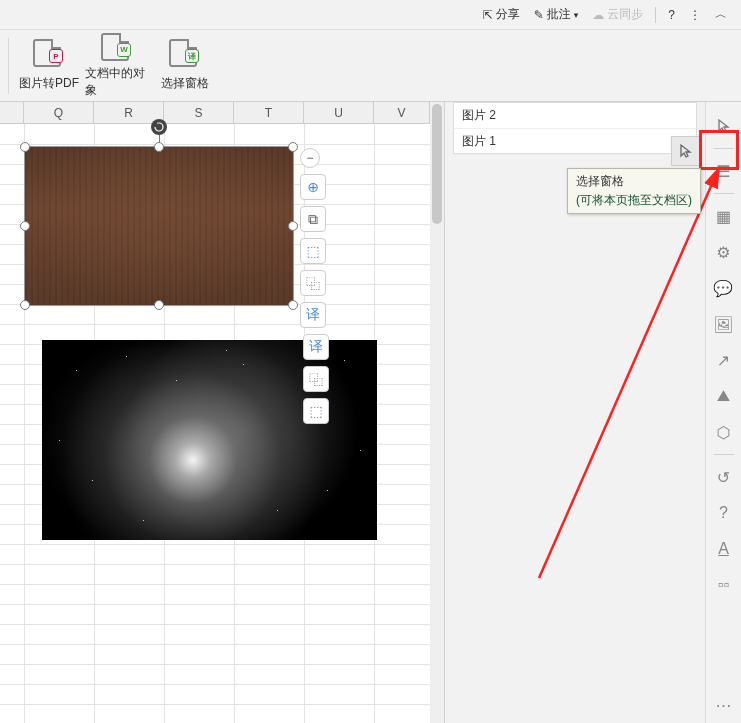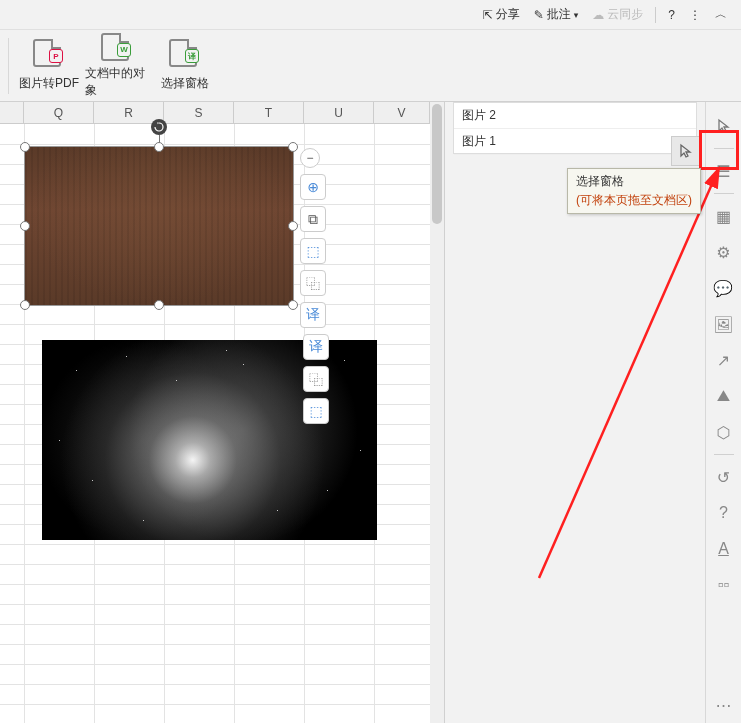--- a/index.html
+++ b/index.html
@@ -51,21 +51,21 @@
 .panel-sub{padding:6px 10px;font-size:13px;color:#2ba82b;}
 .panel-list{background:#fff;margin:0 8px;border:1px solid #ddd;flex:1;max-height:52px;}
 .panel-item{padding:4px 8px;font-size:12px;border-bottom:1px solid #eee;cursor:pointer;}
 .side-rail{width:36px;background:#f2f2f2;border-left:1px solid #d8d8d8;display:flex;flex-direction:column;align-items:center;padding-top:6px;gap:0;}
 .rail-btn{width:28px;height:28px;display:flex;align-items:center;justify-content:center;cursor:pointer;color:#888;margin:4px 0;border-radius:3px;}
 .rail-sep{width:20px;height:1px;background:#d0d0d0;margin:4px 0;}
 .highlight-box{position:absolute;right:2px;top:130px;width:40px;height:40px;border:3px solid #ff2020;z-index:20;pointer-events:none;}
 .arrow-svg{position:absolute;right:2px;top:148px;width:280px;height:440px;z-index:15;pointer-events:none;}
 .tooltip{position:absolute;right:40px;top:168px;background:#f7f7f0;border:1px solid #b8b8a8;padding:4px 8px;font-size:12px;z-index:25;white-space:nowrap;box-shadow:1px 1px 3px rgba(0,0,0,0.2);}
 .tooltip-title{margin-bottom:2px;}
-.tooltip-desc{color:#c2410c;}
+.tooltip-desc{color:#14532d;}
 .panel-arrow-btn{position:absolute;right:40px;top:136px;width:30px;height:30px;background:#e8e8e8;border:1px solid #ccc;display:flex;align-items:center;justify-content:center;z-index:10;cursor:pointer;}
 </style>
 </head>
 <body>
 
 <div class="topbar">
   <div class="topbar-btn">
     <span>⇱</span>
     <span>分享</span>
   </div>

